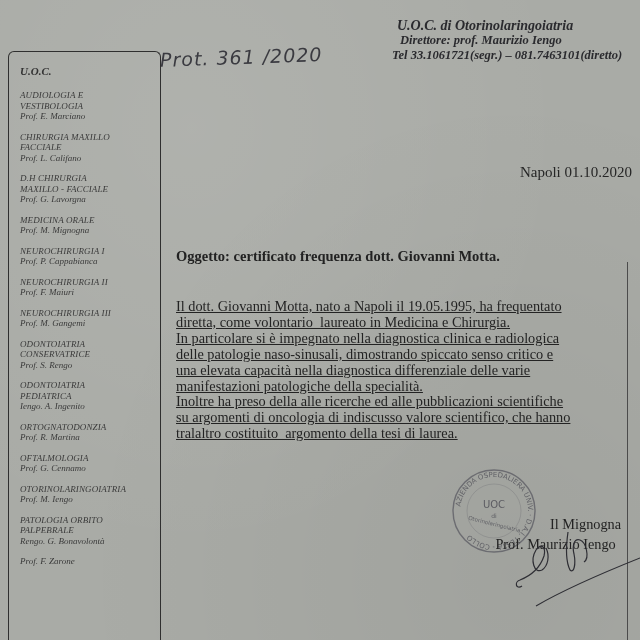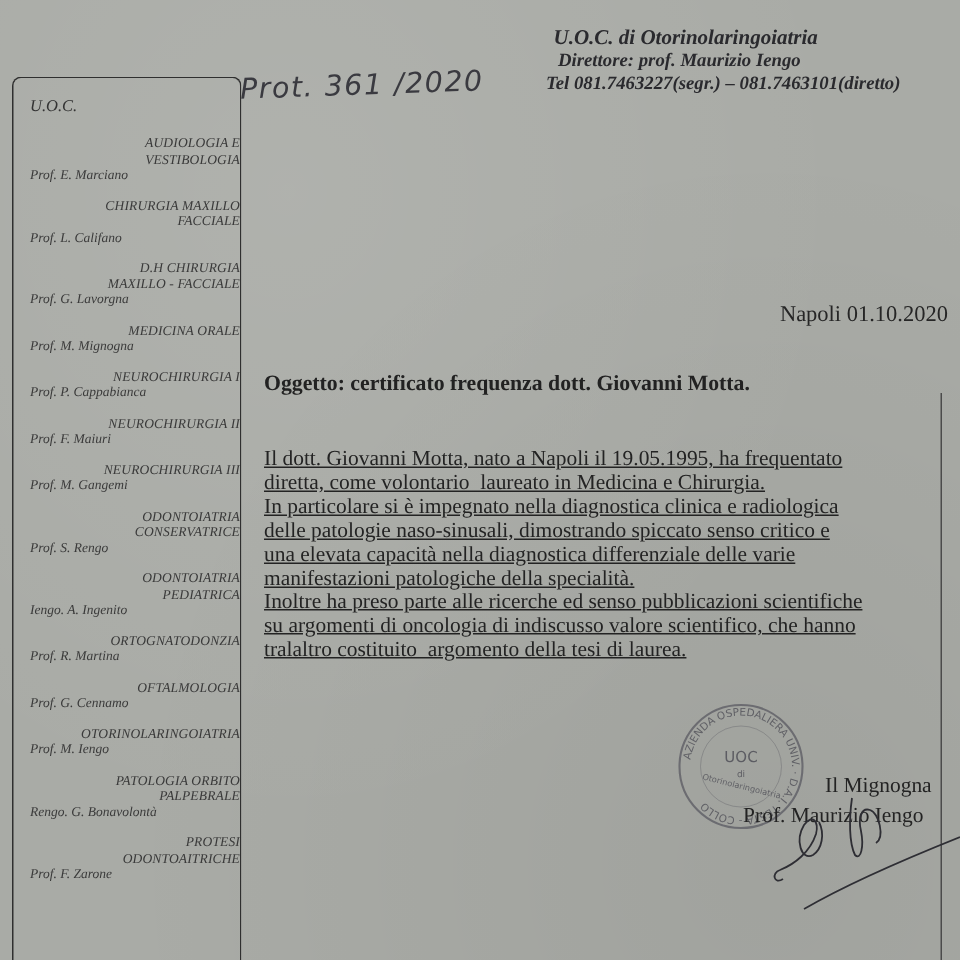--- a/index.html
+++ b/index.html
@@ -18,21 +18,21 @@
       font-family: "Liberation Serif", "DejaVu Serif", serif;
       color: #262626;
     }
     .paper {
       position: absolute;
       left: 0; top: 0; width: 640px; height: 640px;
     }
     
     .header {
       position: absolute;
-      left: 364px;
+      left: 392px;
       top: 18px;
       font-style: italic;
       font-weight: bold;
       color: #2a2a2e;
       line-height: 15px;
     }
     .header .h-dept { font-size: 14px; margin-left: 5px; }
     .header .h-director { font-size: 12.5px; margin-left: 8px; }
     .header .h-tel { font-size: 12.5px; margin-left: 0px; }
 
@@ -59,42 +59,41 @@
       border: 1.4px solid #2f2f2f;
       border-bottom: none;
       border-radius: 6px 6px 0 0;
       box-sizing: border-box;
     }
     .sidebar .sb-title {
       position: absolute;
       left: 11px;
       top: 13px;
       font-size: 11px;
-      font-weight: normal;
+      font-weight: bold;
       font-style: italic;
       color: #333;
     }
     .sb-list {
       position: absolute;
       left: 11px;
       top: 38px;
       width: 140px;
     }
     .sb-item {
       font-style: italic;
       font-size: 9px;
       line-height: 10.5px;
       color: #3a3a3a;
       margin-bottom: 10px;
     }
     .sb-item .sb-name {
       text-transform: uppercase;
       white-space: pre-line;
       letter-spacing: 0.1px;
-      text-align: right;
     }
     .sb-item .sb-prof {
       font-size: 9px;
     }
 
     
     .right-rule {
       position: absolute;
       left: 627px;
       top: 262px;
@@ -102,21 +101,20 @@
       height: 378px;
       background: #4b4b4b;
     }
 
     .date {
       position: absolute;
       right: 8px;
       top: 164px;
       font-size: 15px;
       color: #262626;
-      margin-top: 38px;
     }
     .subject {
       position: absolute;
       left: 176px;
       top: 248px;
       font-size: 14.5px;
       font-weight: bold;
       color: #222;
     }
     .body-text {
@@ -159,21 +157,21 @@
     }
   </style>
 </head>
 <body>
 
 <div class="paper">
 
   <div class="header">
     <div class="h-dept">U.O.C. di Otorinolaringoiatria</div>
     <div class="h-director">Direttore: prof. Maurizio Iengo</div>
-    <div class="h-tel">Tel 081.7463227(segr.) – 081.7463101(diretto)</div>
+    <div class="h-tel">Tel 33.1061721(segr.) – 081.7463101(diretto)</div>
   </div>
 
   <div class="protocol">Prot. 361 /2020</div>
 
   <div class="sidebar">
     <div class="sb-title">U.O.C.</div>
     <div class="sb-list">
       <div class="sb-item">
           <div class="sb-name">AUDIOLOGIA E
 VESTIBOLOGIA</div>
@@ -226,41 +224,39 @@
       <div class="sb-item">
           <div class="sb-name">OTORINOLARINGOIATRIA</div>
           <div class="sb-prof">Prof. M. Iengo</div>
         </div>
       <div class="sb-item">
           <div class="sb-name">PATOLOGIA ORBITO
 PALPEBRALE</div>
           <div class="sb-prof">Rengo. G. Bonavolontà</div>
         </div>
       <div class="sb-item">
-          <div class="sb-name">PROTESI
-ODONTOAITRICHE</div>
           <div class="sb-prof">Prof. F. Zarone</div>
         </div>
     </div>
   </div>
 
   <div class="right-rule"></div>
 
   <div class="date">Napoli 01.10.2020</div>
 
   <div class="subject">Oggetto: certificato frequenza dott. Giovanni Motta.</div>
 
   <div class="body-text">
     <span class="line">Il dott. Giovanni Motta, nato a Napoli il 19.05.1995, ha frequentato</span>
     <span class="line">diretta, come volontario  laureato in Medicina e Chirurgia.</span>
     <span class="line">In particolare si è impegnato nella diagnostica clinica e radiologica</span>
     <span class="line">delle patologie naso-sinusali, dimostrando spiccato senso critico e</span>
     <span class="line">una elevata capacità nella diagnostica differenziale delle varie</span>
     <span class="line">manifestazioni patologiche della specialità.</span>
-    <span class="line">Inoltre ha preso parte alle ricerche ed senso pubblicazioni scientifiche</span>
+    <span class="line">Inoltre ha preso della alle ricerche ed alle pubblicazioni scientifiche</span>
     <span class="line">su argomenti di oncologia di indiscusso valore scientifico, che hanno</span>
     <span class="line">tralaltro costituito  argomento della tesi di laurea.</span>
   </div>
 
   <svg class="stamp" viewBox="0 0 86 86">
     <defs>
       <path id="stampCircle" d="M43,43 m-34,0 a34,34 0 1,1 68,0 a34,34 0 1,1 -68,0"></path>
     </defs>
     <circle cx="43" cy="43" r="41" fill="none" stroke="#5a5a62" stroke-width="1.4" opacity="0.75"></circle>
     <circle cx="43" cy="43" r="27" fill="none" stroke="#5a5a62" stroke-width="0.6" opacity="0.4"></circle>

